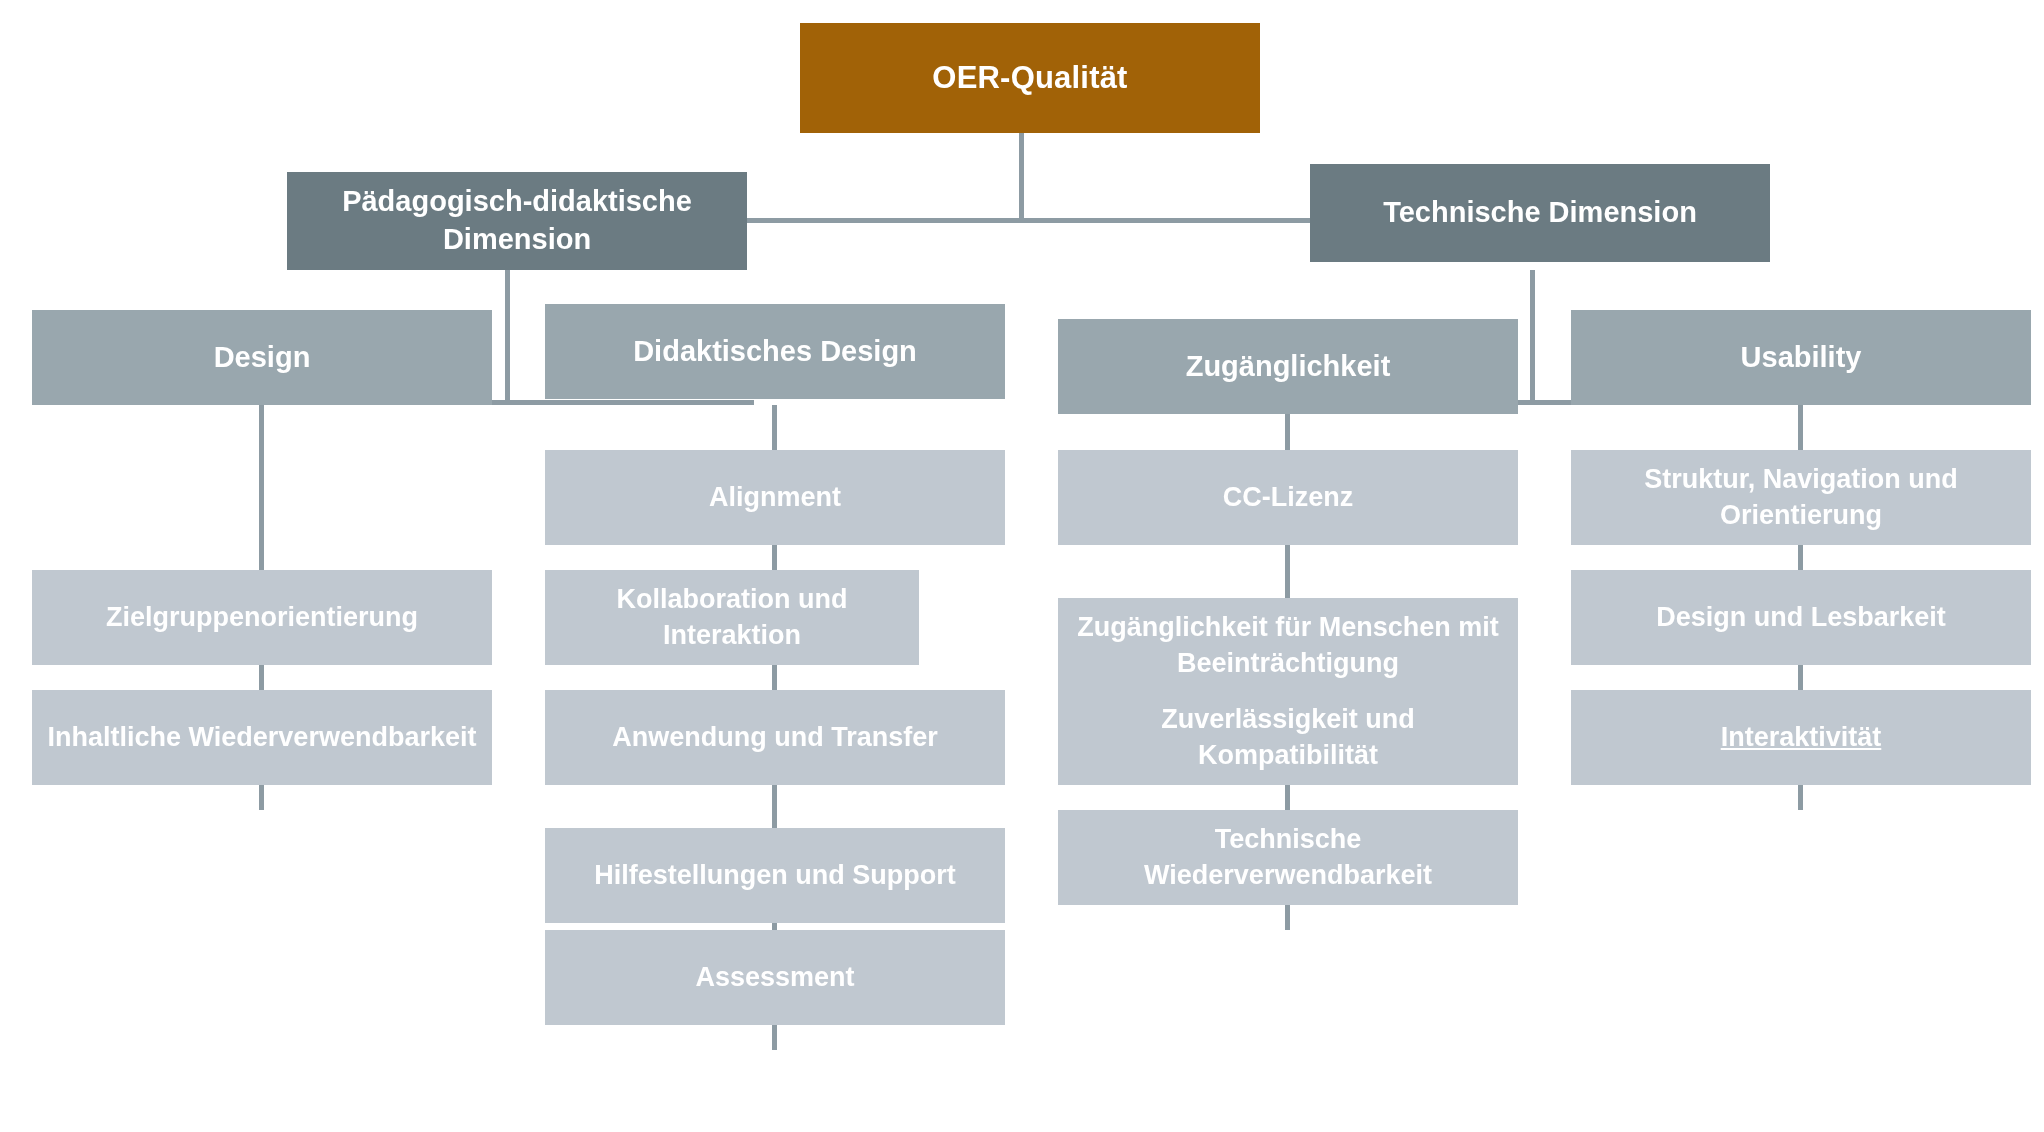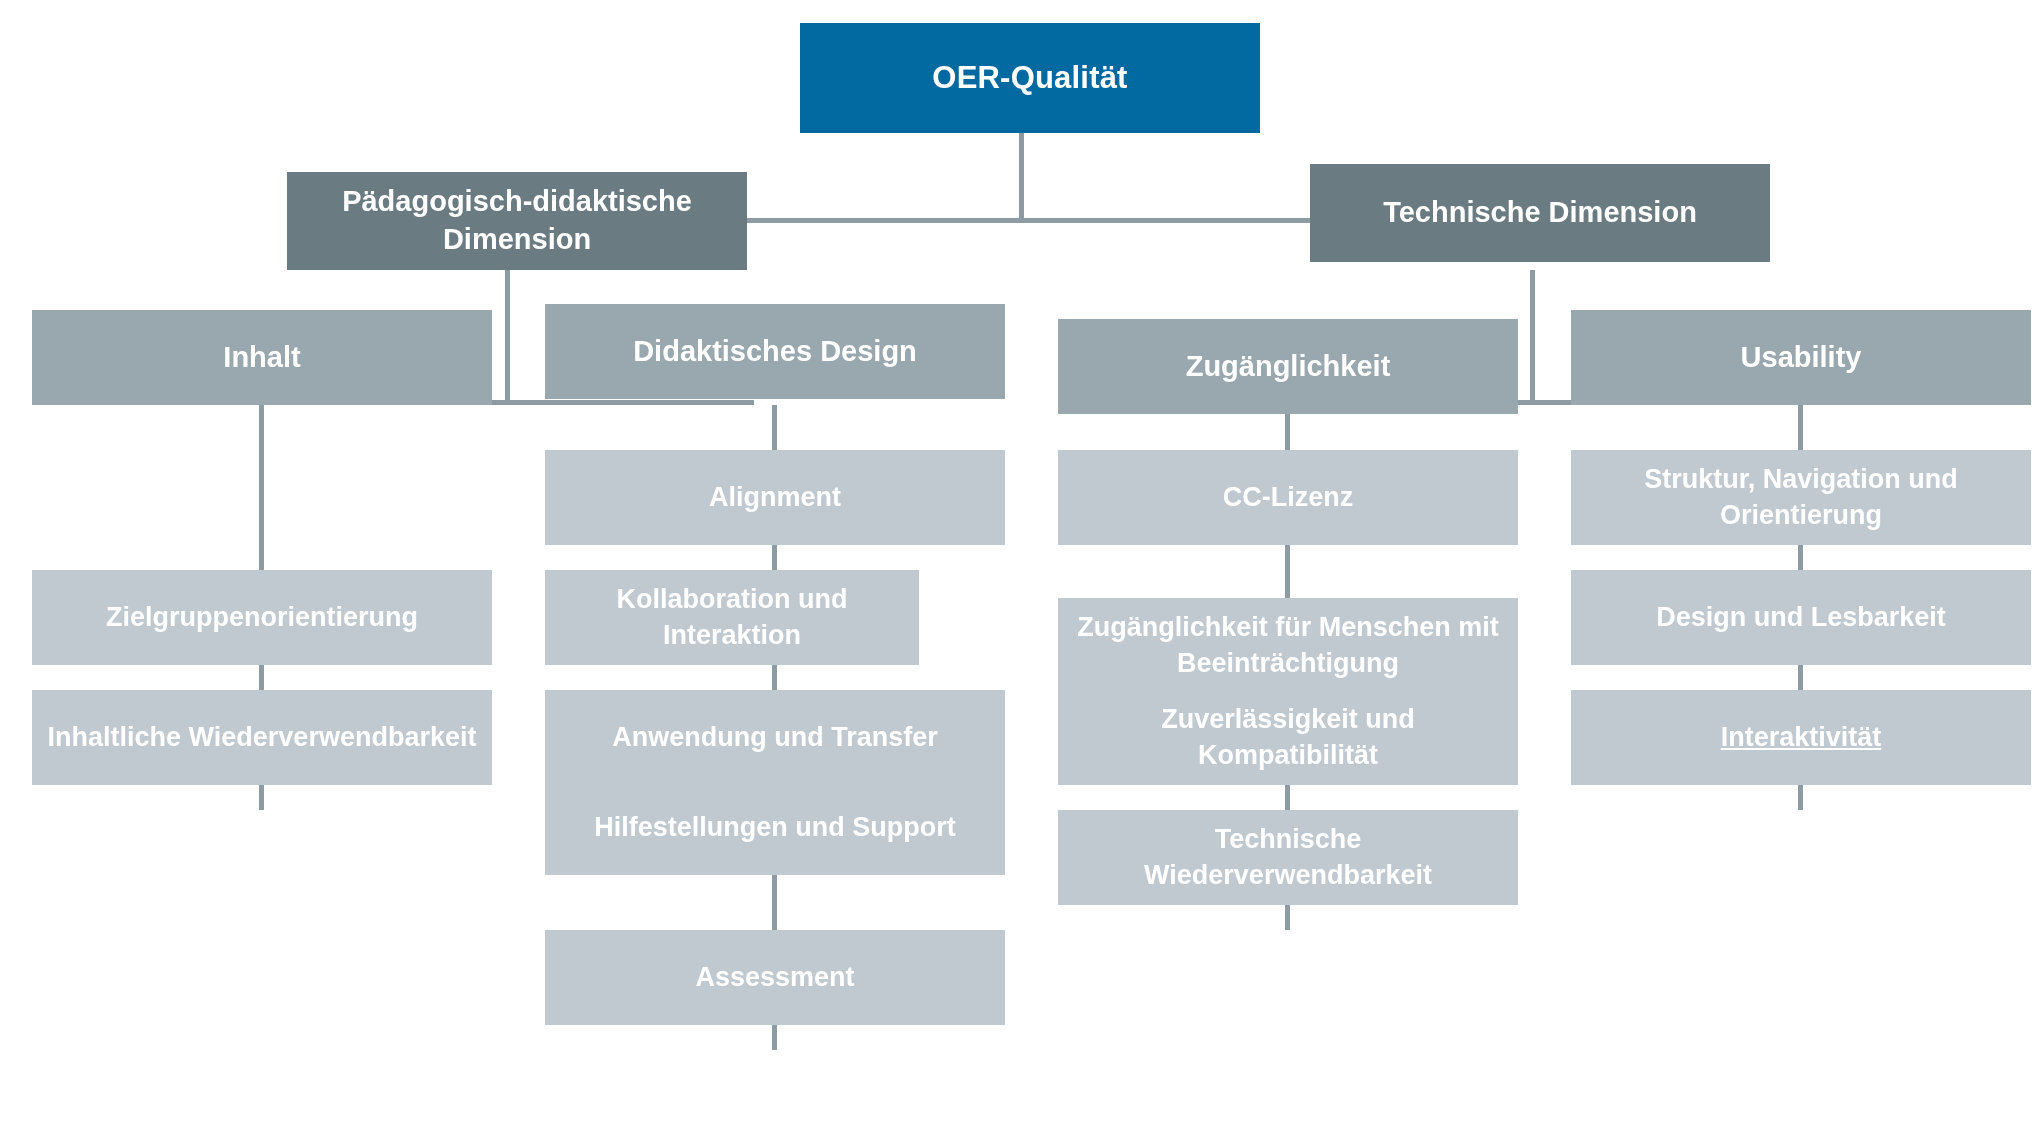--- a/index.html
+++ b/index.html
@@ -17,21 +17,21 @@
     text-align:center;
     color:#ffffff;
     font-weight:bold;
     line-height:1.30;
     box-sizing:border-box;
     padding:4px 12px;
     z-index:3;
   }
   .node span{display:block;width:100%;}
 
-  .lvl-root  {background:#0369a1;font-size:31px;letter-spacing:.2px;}
+  .lvl-root  {background:#a16207;font-size:31px;letter-spacing:.2px;}
   .lvl-dim   {background:#6b7b82;font-size:29px;}
   .lvl-cat   {background:#99a7ae;font-size:29px;}
   .lvl-leaf  {background:#c0c8d0;font-size:27px;}
 
   .connector{position:absolute;background:#8d9ba3;z-index:1;}
   .v{width:5px;}
   .h{height:5px;}
 </style>
 </head>
 <body>
@@ -62,21 +62,21 @@
 
   <div class="node lvl-dim" style="left:287px;top:172px;width:460px;height:98px;">
     <span>Pädagogisch-didaktische Dimension</span>
   </div>
 
   <div class="node lvl-dim" style="left:1310px;top:164px;width:460px;height:98px;">
     <span>Technische Dimension</span>
   </div>
 
   <div class="node lvl-cat" style="left:32px;top:310px;width:460px;height:95px;">
-    <span>Inhalt</span>
+    <span>Design</span>
   </div>
 
   <div class="node lvl-cat" style="left:545px;top:304px;width:460px;height:95px;align-items:center;">
     <span>Didaktisches Design</span>
   </div>
 
   <div class="node lvl-cat" style="left:1058px;top:310px;width:460px;height:95px;margin-top:9px;">
     <span>Zugänglichkeit</span>
   </div>
 
@@ -93,21 +93,21 @@
 
   <div class="node lvl-leaf" style="left:545px;top:450px;width:460px;height:95px;">
     <span>Alignment</span>
   </div>
   <div class="node lvl-leaf" style="left:545px;top:570px;width:374px;height:95px;">
     <span>Kollaboration und Interaktion</span>
   </div>
   <div class="node lvl-leaf" style="left:545px;top:690px;width:460px;height:95px;">
     <span>Anwendung und Transfer</span>
   </div>
-  <div class="node lvl-leaf" style="left:545px;top:780px;width:460px;height:95px;">
+  <div class="node lvl-leaf" style="left:545px;top:828px;width:460px;height:95px;">
     <span>Hilfestellungen und Support</span>
   </div>
   <div class="node lvl-leaf" style="left:545px;top:930px;width:460px;height:95px;">
     <span>Assessment</span>
   </div>
 
   <div class="node lvl-leaf" style="left:1058px;top:450px;width:460px;height:95px;">
     <span>CC-Lizenz</span>
   </div>
   <div class="node lvl-leaf" style="left:1058px;top:570px;width:460px;height:95px;margin-top:28px;">

